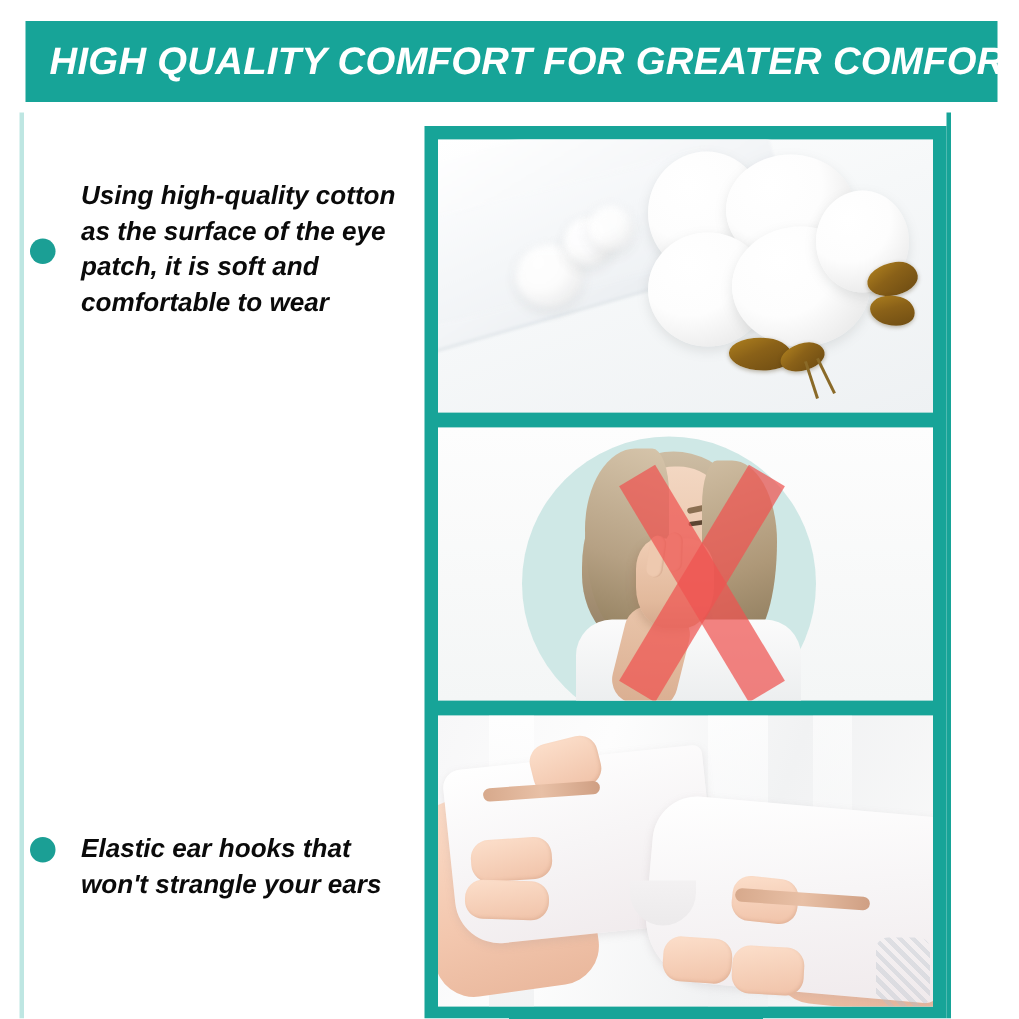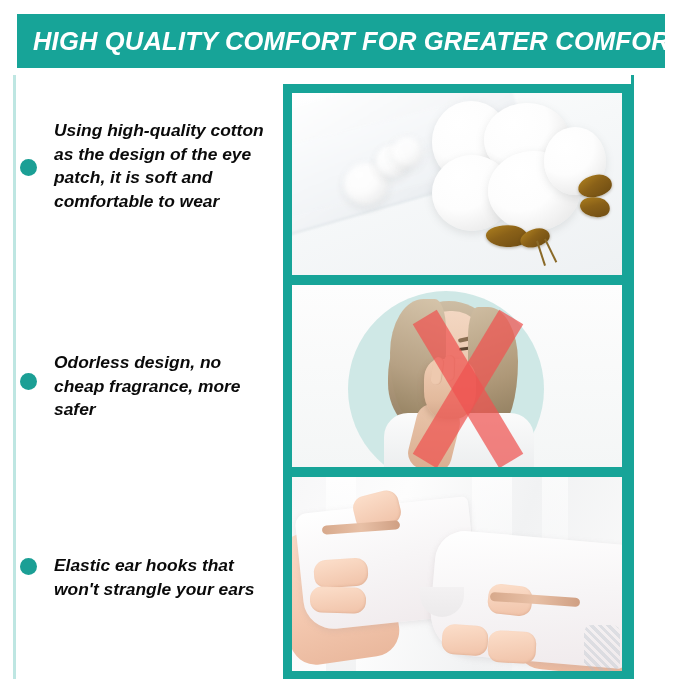--- a/index.html
+++ b/index.html
@@ -363,27 +363,23 @@
   <div class="edge-rule right"></div>
 
   <div id="header-banner">
     <div id="header-title">HIGH QUALITY COMFORT FOR GREATER COMFORT</div>
   </div>
 
   <div id="features">
 
     <div class="feature-row r1">
       <div class="bullet-dot"></div>
-      <div class="feature-text">Using high-quality cotton as the design of the eye patch, it is soft and comfortable to wear</div>
+      <div class="feature-text">Using high-quality cotton as the surface of the eye patch, it is soft and comfortable to wear</div>
     </div>
 
-    <div class="feature-row r2">
-      <div class="bullet-dot"></div>
-      <div class="feature-text">Odorless design, no cheap fragrance, more safer</div>
-    </div>
 
     <div class="feature-row r3">
       <div class="bullet-dot"></div>
       <div class="feature-text">Elastic ear hooks that won't strangle your ears</div>
     </div>
 
   </div>
 
   <div id="image-column">
 

